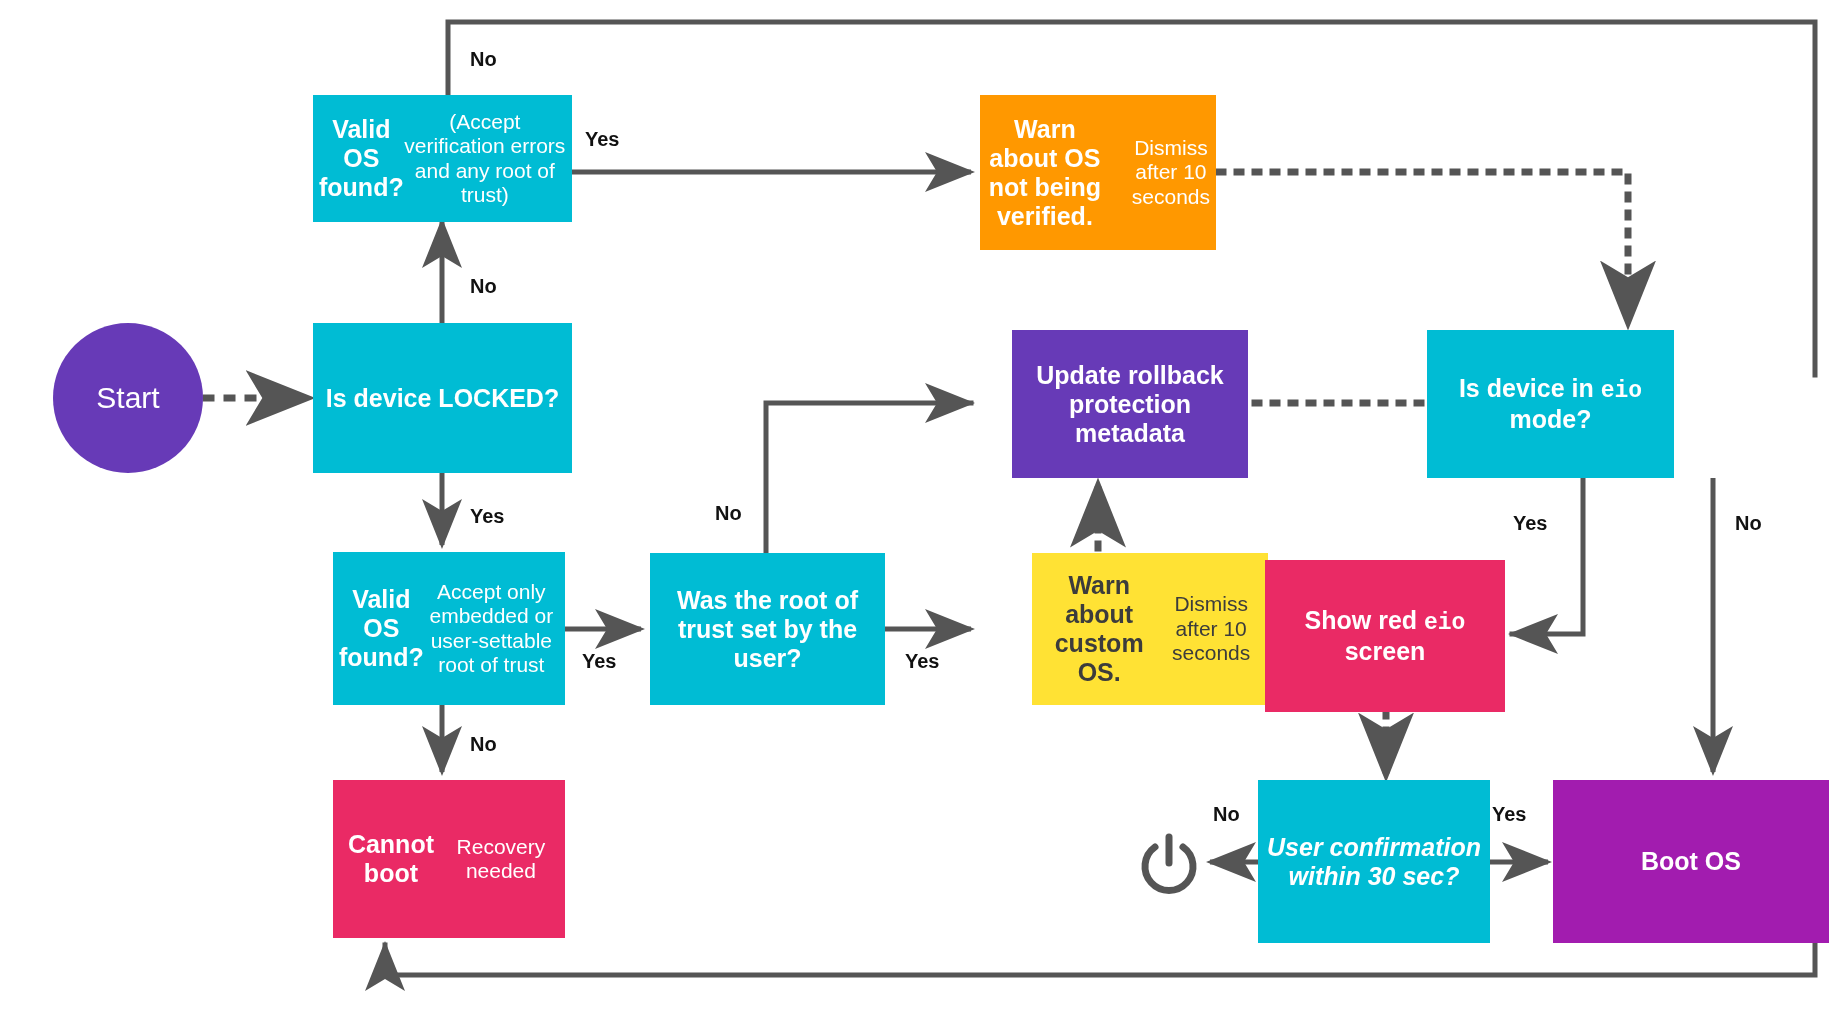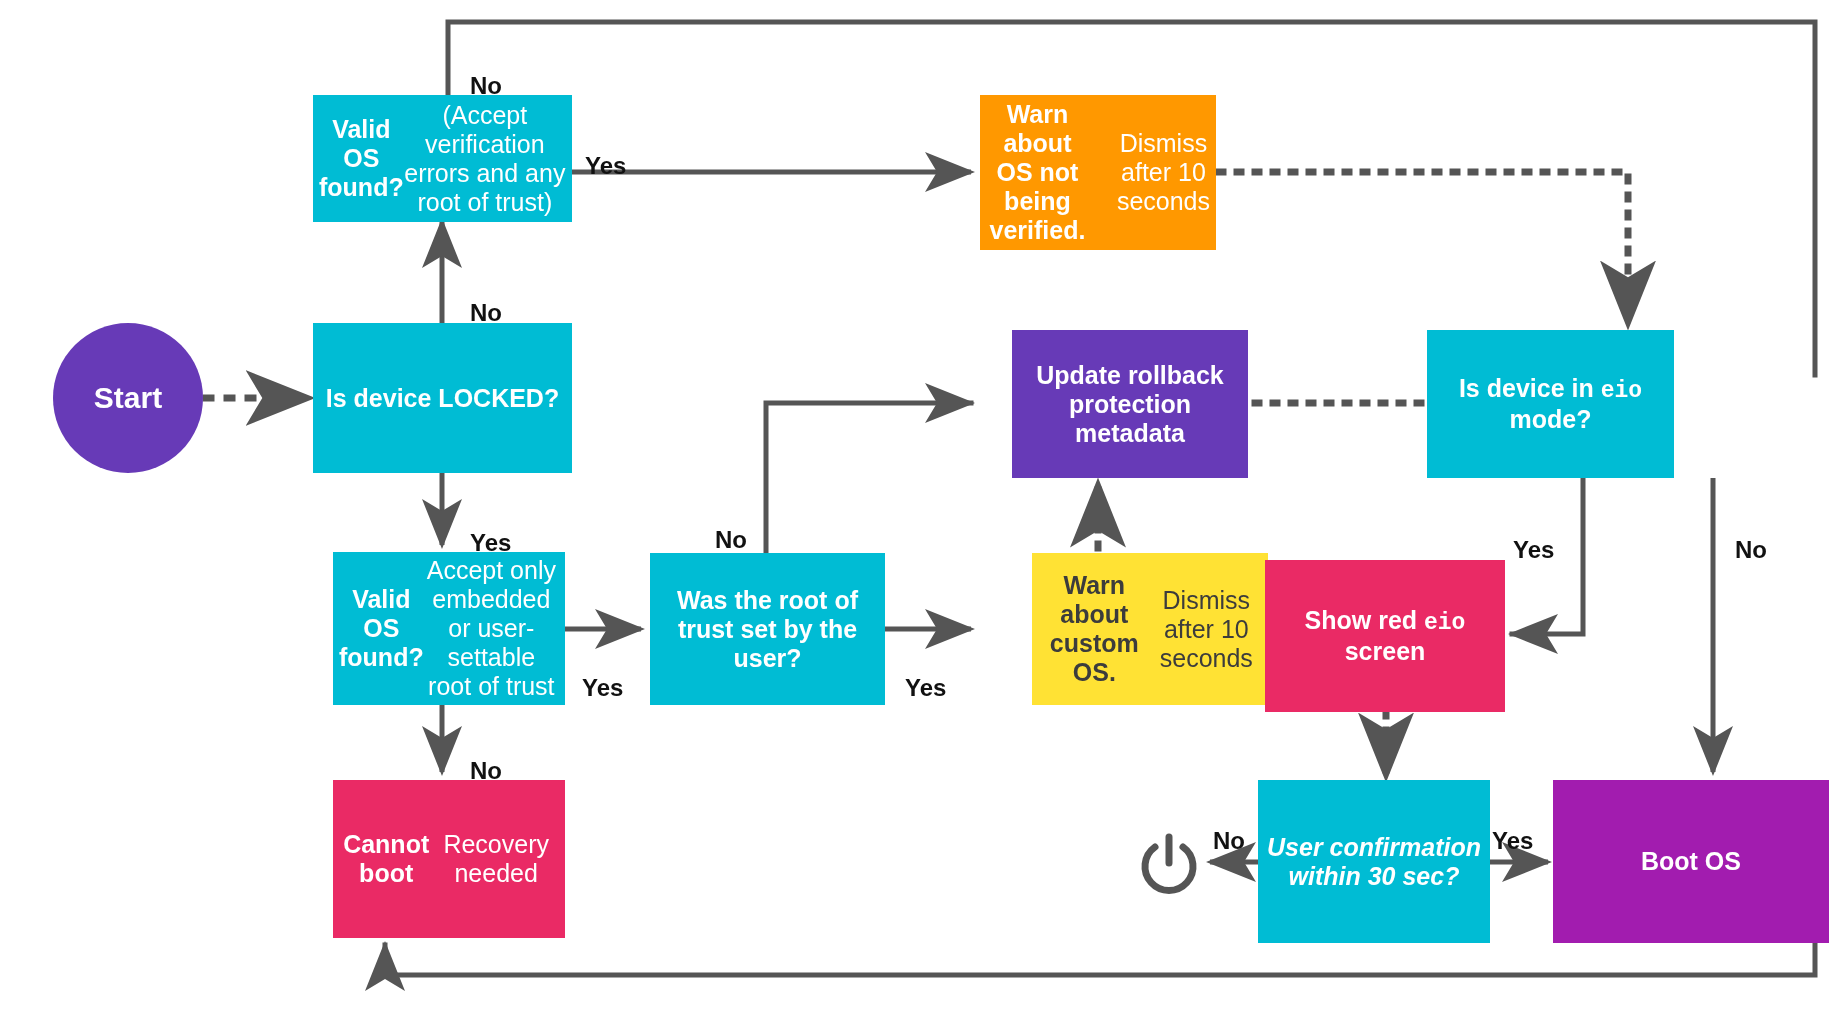--- a/index.html
+++ b/index.html
@@ -35,37 +35,36 @@
     padding: 2px 6px;
   }
   .node .t1 {
     font-weight: bold;
     font-size: 25px;
     color: #ffffff;
     display: block;
   }
   .node .t2 {
     font-weight: normal;
-    font-size: 25px;
+    font-size: 21px;
     color: #ffffff;
     display: block;
   }
   .node.dark .t1, .node.dark .t2 { color: #3c3c3c; }
   .node.circle {
     border-radius: 50%;
   }
-  .node.circle .t1 { font-size: 30px; font-weight: bold; }
+  .node.circle .t1 { font-size: 30px; font-weight: normal; }
   .mono { font-family: "Liberation Mono", monospace; font-size: 23px; }
   .edge-label {
     position: absolute;
-    font-size: 24px;
+    font-size: 20px;
     font-weight: bold;
     color: #111111;
     white-space: nowrap;
-    margin-top: 24px;
   }
   .power-icon {
     position: absolute;
   }
 </style>
 </head>
 <body>
 
 <div id="canvas">
 

